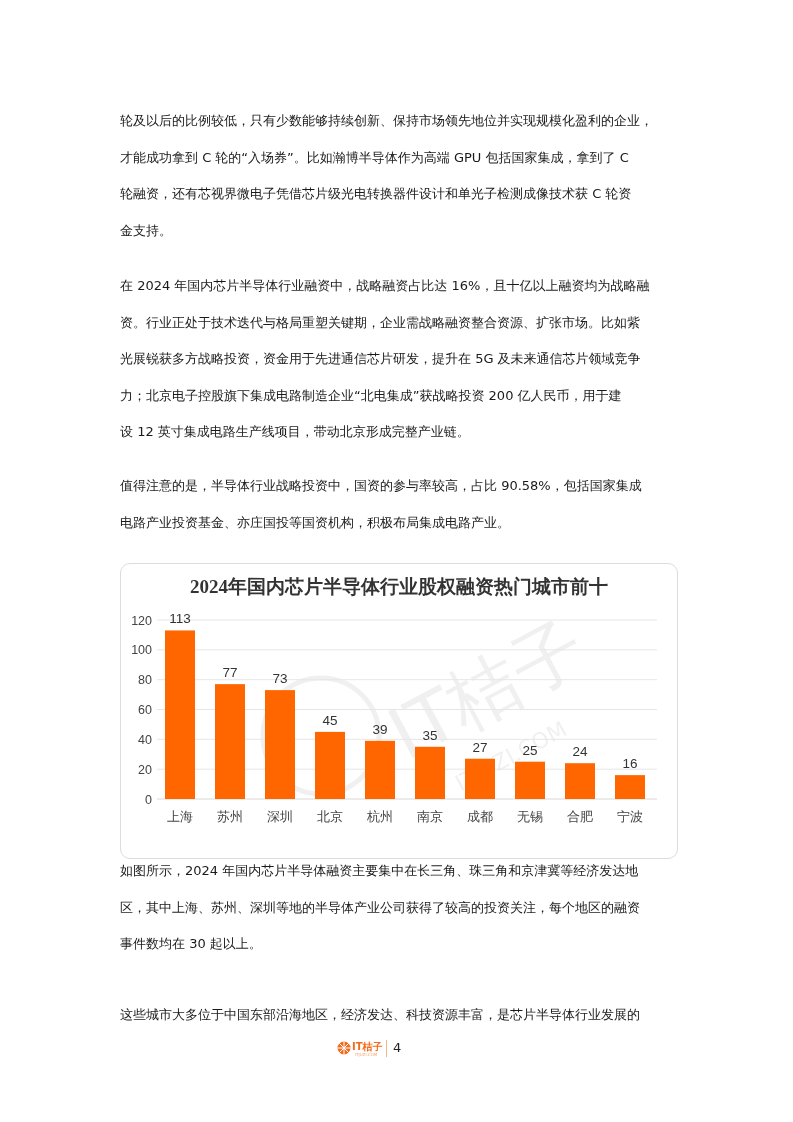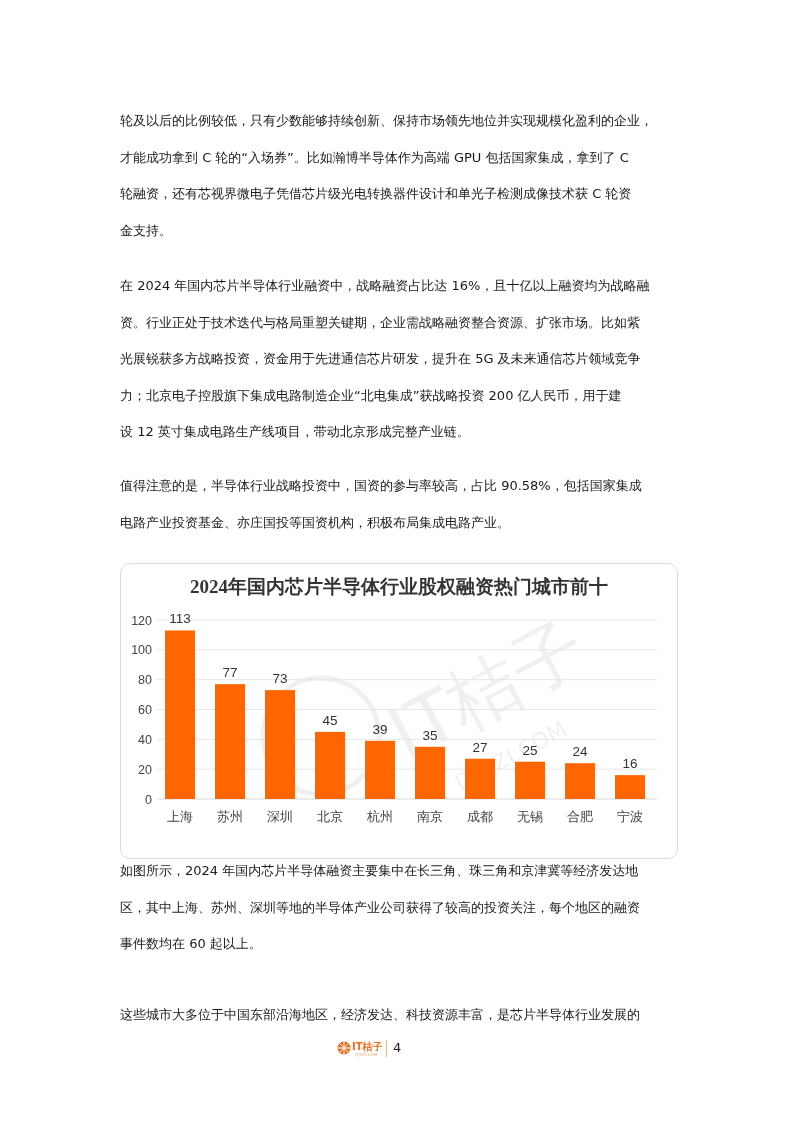--- a/index.html
+++ b/index.html
@@ -37,21 +37,21 @@
       <span class="line">力；北京电子控股旗下集成电路制造企业“北电集成”获战略投资 200 亿人民币，用于建</span>
       <span class="line">设 12 英寸集成电路生产线项目，带动北京形成完整产业链。</span>
     </div>
     <div class="para" style="top: 468px;">
       <span class="line">值得注意的是，半导体行业战略投资中，国资的参与率较高，占比 90.58%，包括国家集成</span>
       <span class="line">电路产业投资基金、亦庄国投等国资机构，积极布局集成电路产业。</span>
     </div>
     <div class="para" style="top: 853px;">
       <span class="line">如图所示，2024 年国内芯片半导体融资主要集中在长三角、珠三角和京津冀等经济发达地</span>
       <span class="line">区，其中上海、苏州、深圳等地的半导体产业公司获得了较高的投资关注，每个地区的融资</span>
-      <span class="line">事件数均在 60 起以上。</span>
+      <span class="line">事件数均在 30 起以上。</span>
     </div>
     <div class="para" style="top: 997px;">
       <span class="line">这些城市大多位于中国东部沿海地区，经济发达、科技资源丰富，是芯片半导体行业发展的</span>
     </div>
   </div>
 
 <div class="chart-card">
   <svg class="chart-svg" id="chart-svg" width="556" height="294">
       <g opacity="0.06">
         <circle cx="200" cy="172" r="58" fill="none" stroke="#000" stroke-width="5"></circle>

